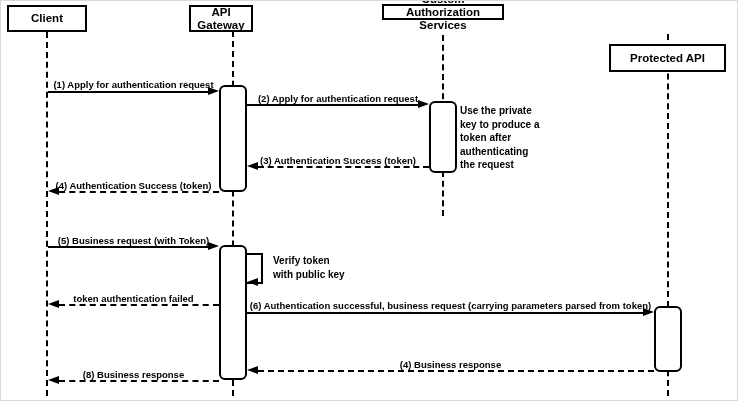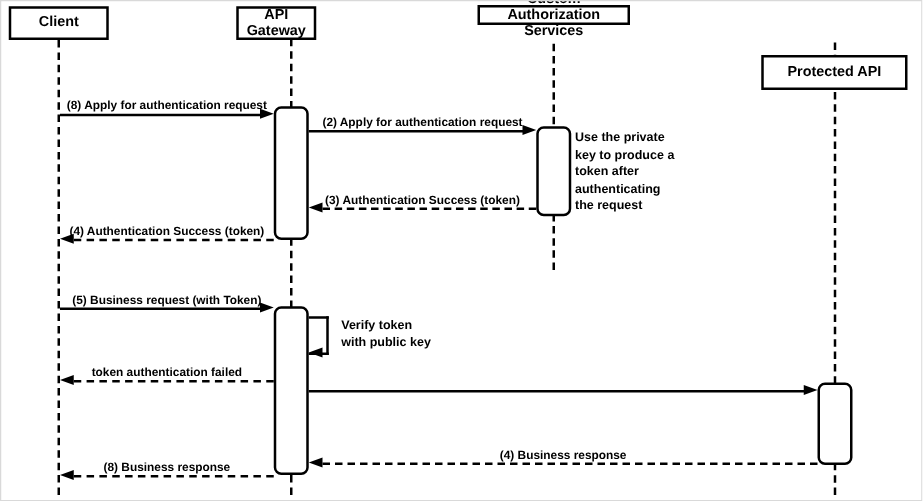--- a/index.html
+++ b/index.html
@@ -68,21 +68,21 @@
   </div>
   <div class="participant" style="left:608px; top:4px; width:117px; height:28px;margin-top:39px;">
     <span>Protected API</span>
   </div>
 
   <div class="activation" style="left:218px; top:84px; height:107px;"></div>
   <div class="activation" style="left:428px; top:100px; height:72px;"></div>
   <div class="activation" style="left:218px; top:244px; height:135px;"></div>
   <div class="activation" style="left:653px; top:305px; height:66px;"></div>
 
-  <div class="msg-label" style="left:47px; top:78px; width:171px;">(8) Apply for authentication request</div>
+  <div class="msg-label" style="left:47px; top:78px; width:171px;">(1) Apply for authentication request</div>
   <div class="msg-line" style="left:47px; top:90px; width:162px;"></div>
   <div class="arrow-r" style="left:207px; top:86px;"></div>
 
   <div class="msg-label" style="left:246px; top:92px; width:182px;">(2) Apply for authentication request</div>
   <div class="msg-line" style="left:246px; top:103px; width:173px;"></div>
   <div class="arrow-r" style="left:417px; top:99px;"></div>
 
   <div class="note" style="left:459px; top:103px; width:92px;">Use the private
 key to produce a
 token after
@@ -103,20 +103,21 @@
 
   <div class="self-loop"></div>
   <div class="arrow-l" style="left:246px; top:277px;"></div>
   <div class="note" style="left:272px; top:253px; width:95px;">Verify token
 with public key</div>
 
   <div class="msg-label" style="left:47px; top:292px; width:171px;">token authentication failed</div>
   <div class="msg-line dashed" style="left:58px; top:303px; width:160px;"></div>
   <div class="arrow-l" style="left:47px; top:299px;"></div>
 
+  <div class="msg-label" style="left:246px; top:299px; width:407px;">(6) Authentication successful, business request (carrying parameters parsed from token)</div>
   <div class="msg-line" style="left:246px; top:311px; width:398px;"></div>
   <div class="arrow-r" style="left:642px; top:307px;"></div>
 
   <div class="msg-label" style="left:246px; top:358px; width:407px;">(4) Business response</div>
   <div class="msg-line dashed" style="left:257px; top:369px; width:396px;"></div>
   <div class="arrow-l" style="left:246px; top:365px;"></div>
 
   <div class="msg-label" style="left:47px; top:368px; width:171px;">(8) Business response</div>
   <div class="msg-line dashed" style="left:58px; top:379px; width:160px;"></div>
   <div class="arrow-l" style="left:47px; top:375px;"></div>

